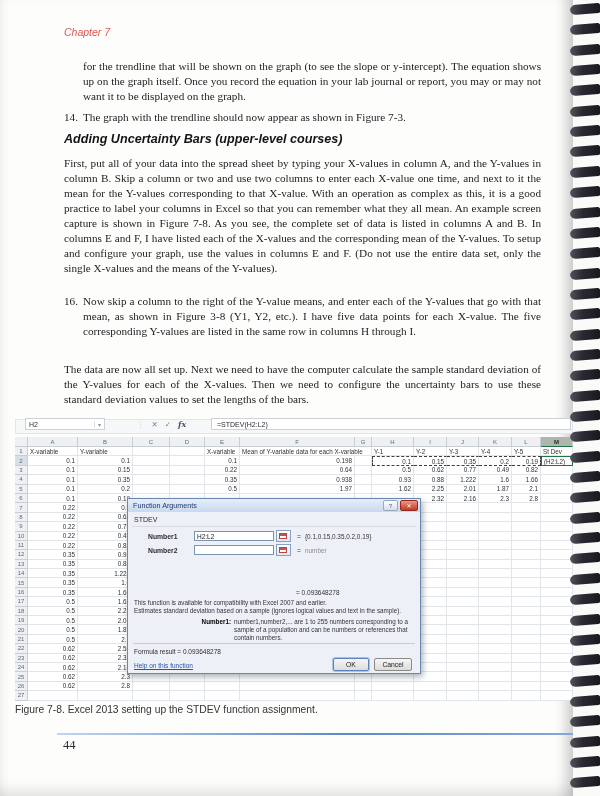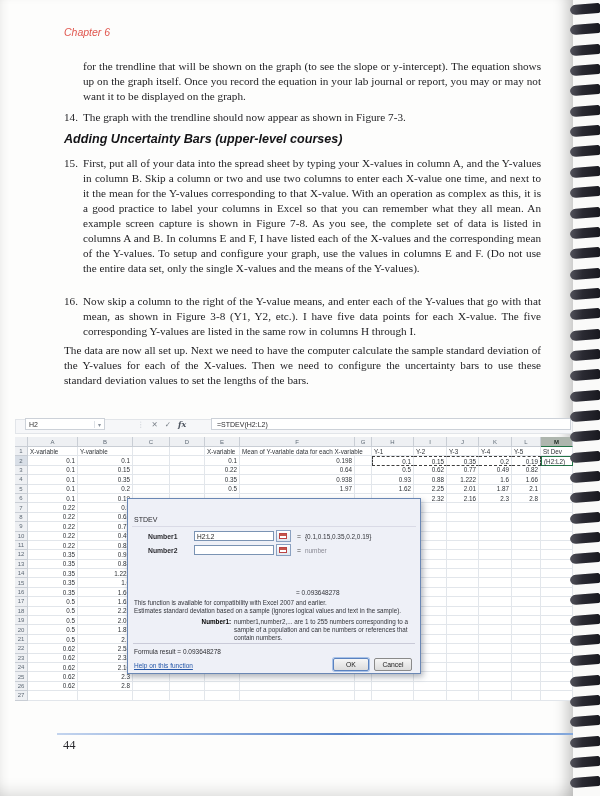--- a/index.html
+++ b/index.html
@@ -90,42 +90,41 @@
            border:1px solid #8a8a8a;border-radius:2px;font-size:6.8px;color:#222;
            display:flex;align-items:center;justify-content:center;box-sizing:border-box;font-family:"Liberation Sans",sans-serif;}
   .ok{left:205px;width:36px;border-color:#5a82c0;box-shadow:0 0 0 1px #a8c2e8;}
   .cancel{left:246px;width:38px;}
 </style>
 </head>
 <body>
 
 <div class="page">
 
-  <div class="chapter">Chapter 6</div>
+  <div class="chapter">Chapter 7</div>
 
   <div class="tb" style="top:59px;left:83px;width:458px;">for the trendline that will be shown on the graph (to see the slope or y-intercept). The equation shows up on the graph itself. Once you record the equation in your lab journal or report, you may or may not want it to be displayed on the graph.</div>
 
   <div class="tb hang" style="top:110px;">
     <span class="n">14.</span>
     <span class="t">The graph with the trendline should now appear as shown in Figure 7-3.</span>
   </div>
 
   <div class="heading">Adding Uncertainty Bars (upper-level courses)</div>
 
   <div class="tb hang" style="top:156px;">
-    <span class="n">15.</span>
     <span class="t">First, put all of your data into the spread sheet by typing your X-values in column A, and the Y-values in column B. Skip a column or two and use two columns to enter each X-value one time, and next to it the mean for the Y-values corresponding to that X-value. With an operation as complex as this, it is a good practice to label your columns in Excel so that you can remember what they all mean. An example screen capture is shown in Figure 7-8. As you see, the complete set of data is listed in columns A and B. In columns E and F, I have listed each of the X-values and the corresponding mean of the Y-values. To setup and configure your graph, use the values in columns E and F. (Do not use the entire data set, only the single X-values and the means of the Y-values).</span>
   </div>
 
   <div class="tb hang" style="top:294px;">
     <span class="n">16.</span>
     <span class="t">Now skip a column to the right of the Y-value means, and enter each of the Y-values that go with that mean, as shown in Figure 3-8 (Y1, Y2, etc.). I have five data points for each X-value. The five corresponding Y-values are listed in the same row in columns H through I.</span>
   </div>
 
-  <div class="tb" style="top:343px;">The data are now all set up. Next we need to have the computer calculate the sample standard deviation of the Y-values for each of the X-values. Then we need to configure the uncertainty bars to use these standard deviation values to set the lengths of the bars.</div>
+  <div class="tb" style="top:362px;">The data are now all set up. Next we need to have the computer calculate the sample standard deviation of the Y-values for each of the X-values. Then we need to configure the uncertainty bars to use these standard deviation values to set the lengths of the bars.</div>
 
   <div class="excel">
     <div class="fbar"></div>
     <div class="namebox">
       <span>H2</span>
       <span class="dd">▾</span>
     </div>
     <div class="ficons">
       <span style="color:#c3c8cf;">⋮</span>
       <span>✕</span>
@@ -578,20 +577,27 @@
           <div class="cell numv" style="width: 42px;"></div>
           <div class="cell numv" style="width: 33px;"></div>
           <div class="cell numv" style="width: 32px;"></div>
           <div class="cell numv" style="width: 33px;"></div>
           <div class="cell numv" style="width: 29px;"></div>
           <div class="cell numv" style="width: 32px;"></div>
         </div>
       </div>
 
     <div class="dialog">
+      <div class="dlg-title">
+        <span>Function Arguments</span>
+        <span class="dlg-btns">
+          <span class="dlg-help">?</span>
+          <span class="dlg-close">✕</span>
+        </span>
+      </div>
       <div class="dlg-fn">STDEV</div>
       <div class="dlg-groupline"></div>
 
       <div class="dlg-row r1">
         <label>Number1</label>
         <span class="dlg-input">H2:L2</span>
         <span class="range-btn"></span>
         <span class="dlg-eq">=</span>
         <span class="dlg-res">{0.1,0.15,0.35,0.2,0.19}</span>
       </div>
@@ -611,20 +617,21 @@
         <span>number1,number2,... are 1 to 255 numbers corresponding to a sample of a population and can be numbers or references that contain numbers.</span>
       </div>
       <div class="dlg-sep"></div>
       <div class="dlg-fres">Formula result =  0.093648278</div>
       <a class="dlg-link">Help on this function</a>
       <div class="dlg-btn ok">OK</div>
       <div class="dlg-btn cancel">Cancel</div>
     </div>
   </div>
 
+  <div class="caption">Figure 7-8. Excel 2013 setting up the STDEV function assignment.</div>
   <div class="rule"></div>
   <div class="pagenum">44</div>
 </div>
 
 <div class="binding-area" id="binding">
     <div class="coil" style="top: 4px;"></div>
     <div class="coil" style="top: 24.35px;"></div>
     <div class="coil" style="top: 44.7px;"></div>
     <div class="coil" style="top: 65.05px;"></div>
     <div class="coil" style="top: 85.4px;"></div>

